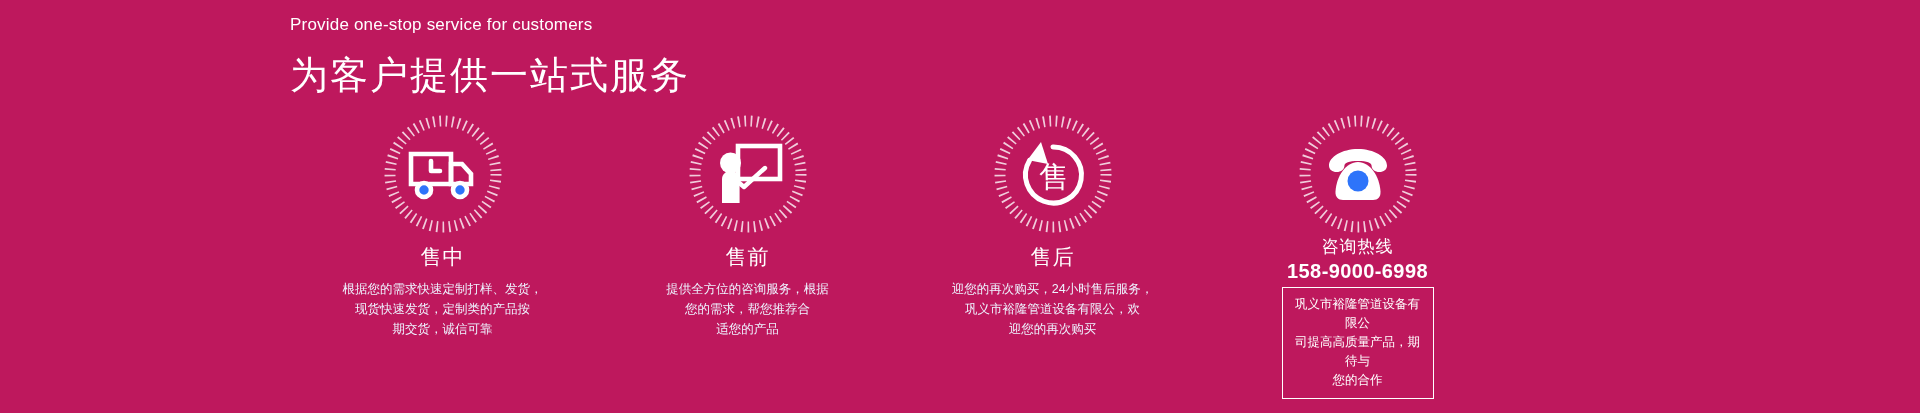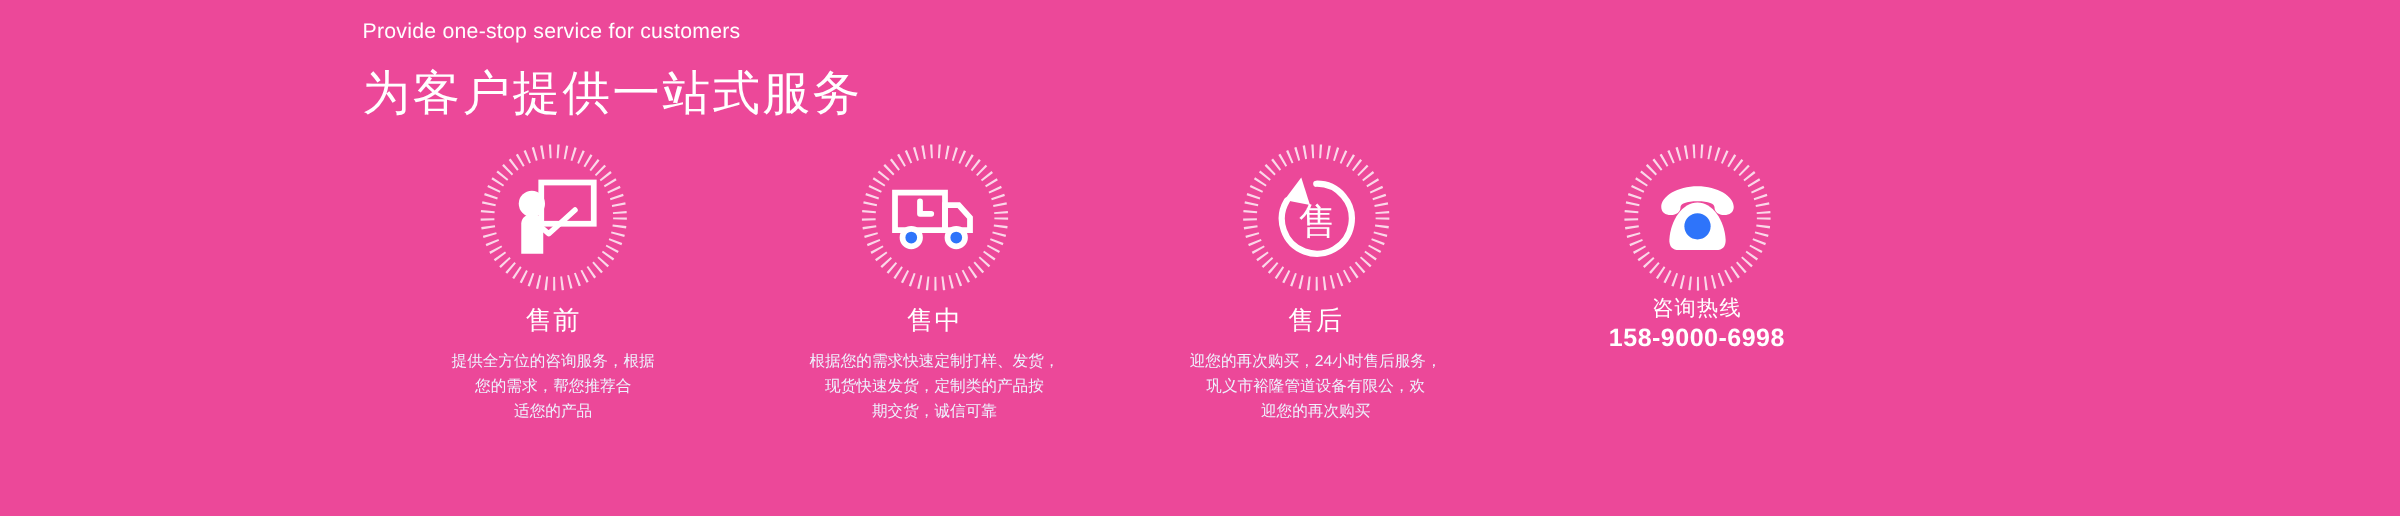--- a/index.html
+++ b/index.html
@@ -12,21 +12,21 @@
   body {
     background: #2e74fa;
     font-family: "Liberation Sans", "DejaVu Sans", sans-serif;
     color: #ffffff;
     position: relative;
   }
   .banner {
     position: relative;
     width: 1920px;
     height: 413px;
-    background: #ec4899;
+    background: #be185d;
   }
 
   
   .header {
     position: absolute;
     left: 290px;
     top: 14px;
     width: 900px;
   }
   .header-sub {
@@ -149,56 +149,56 @@
   </div>
 
   <div class="cols">
 
     <div class="col">
       <div class="ring-wrap">
         <svg class="ring" viewBox="0 0 122 122">
           <circle cx="61" cy="61" r="53" fill="none" stroke="#ffffff" stroke-opacity="0.78" stroke-width="11" stroke-dasharray="1.7 4.6" stroke-linecap="butt"></circle>
         </svg>
         <div class="icon-holder">
-          <svg width="70" height="66" viewBox="0 0 70 66" fill="#ffffff">
-            <rect x="25" y="5" width="42" height="33" fill="none" stroke="#ffffff" stroke-width="4.6"></rect>
-            <circle cx="17.5" cy="22" r="10.5"></circle>
-            <path d="M9 38c0-4.5 4-8 8.8-8s8.8 3.5 8.8 8v24H9z"></path>
-            <path d="M24 40 L31 46 L52 27" fill="none" stroke="#ffffff" stroke-width="4.4" stroke-linecap="round" stroke-linejoin="round"></path>
-          </svg>
-        </div>
-      </div>
-      <div class="col-title">售前</div>
-      <div class="col-desc">
-        <div>提供全方位的咨询服务，根据</div>
-        <div>您的需求，帮您推荐合</div>
-        <div>适您的产品</div>
-      </div>
-    </div>
-
-    <div class="col">
-      <div class="ring-wrap">
-        <svg class="ring" viewBox="0 0 122 122">
-          <circle cx="61" cy="61" r="53" fill="none" stroke="#ffffff" stroke-opacity="0.78" stroke-width="11" stroke-dasharray="1.7 4.6" stroke-linecap="butt"></circle>
-        </svg>
-        <div class="icon-holder">
           <svg width="72" height="52" viewBox="0 0 72 52" fill="none" stroke="#ffffff" stroke-width="4.6">
             <path d="M4 6h40v30H4z"></path>
             <path d="M44 16h11l9 10v10H44z"></path>
             <path d="M24 13v10h9" stroke-linecap="round" stroke-linejoin="round"></path>
             <circle cx="17" cy="42" r="7" fill="#2e74fa"></circle>
             <circle cx="53" cy="42" r="7" fill="#2e74fa"></circle>
           </svg>
         </div>
       </div>
       <div class="col-title">售中</div>
       <div class="col-desc">
         <div>根据您的需求快速定制打样、发货，</div>
         <div>现货快速发货，定制类的产品按</div>
         <div>期交货，诚信可靠</div>
+      </div>
+    </div>
+
+    <div class="col">
+      <div class="ring-wrap">
+        <svg class="ring" viewBox="0 0 122 122">
+          <circle cx="61" cy="61" r="53" fill="none" stroke="#ffffff" stroke-opacity="0.78" stroke-width="11" stroke-dasharray="1.7 4.6" stroke-linecap="butt"></circle>
+        </svg>
+        <div class="icon-holder">
+          <svg width="70" height="66" viewBox="0 0 70 66" fill="#ffffff">
+            <rect x="25" y="5" width="42" height="33" fill="none" stroke="#ffffff" stroke-width="4.6"></rect>
+            <circle cx="17.5" cy="22" r="10.5"></circle>
+            <path d="M9 38c0-4.5 4-8 8.8-8s8.8 3.5 8.8 8v24H9z"></path>
+            <path d="M24 40 L31 46 L52 27" fill="none" stroke="#ffffff" stroke-width="4.4" stroke-linecap="round" stroke-linejoin="round"></path>
+          </svg>
+        </div>
+      </div>
+      <div class="col-title">售前</div>
+      <div class="col-desc">
+        <div>提供全方位的咨询服务，根据</div>
+        <div>您的需求，帮您推荐合</div>
+        <div>适您的产品</div>
       </div>
     </div>
 
     <div class="col">
       <div class="ring-wrap">
         <svg class="ring" viewBox="0 0 122 122">
           <circle cx="61" cy="61" r="53" fill="none" stroke="#ffffff" stroke-opacity="0.78" stroke-width="11" stroke-dasharray="1.7 4.6" stroke-linecap="butt"></circle>
         </svg>
         <div class="icon-holder">
           <svg width="72" height="70" viewBox="0 0 72 70">
@@ -227,16 +227,21 @@
                      0-2.6 4.6-4.7 13.6-4.7s13.6 2.1 13.6 4.7c0 3.7 3.2 6.3 7.8 6.3
                      4.2 0 7.6-2.3 7.6-6.5C65 12 52 4 36 4z"></path>
             <path d="M36 17c-12 0-21.5 14-22.5 29.5C13.2 52 16 55 21 55h30c5 0 7.8-3 7.5-8.5
                      C57.5 31 48 17 36 17z"></path>
             <circle cx="36" cy="36" r="10.5" fill="#2e74fa"></circle>
           </svg>
         </div>
       </div>
       <div class="hotline-label">咨询热线</div>
       <div class="hotline-number">158-9000-6998</div>
+      <div class="hotline-box">
+        <div>巩义市裕隆管道设备有限公</div>
+        <div>司提高高质量产品，期待与</div>
+        <div>您的合作</div>
+      </div>
     </div>
 
   </div>
 </div>
 
 </body></html>

